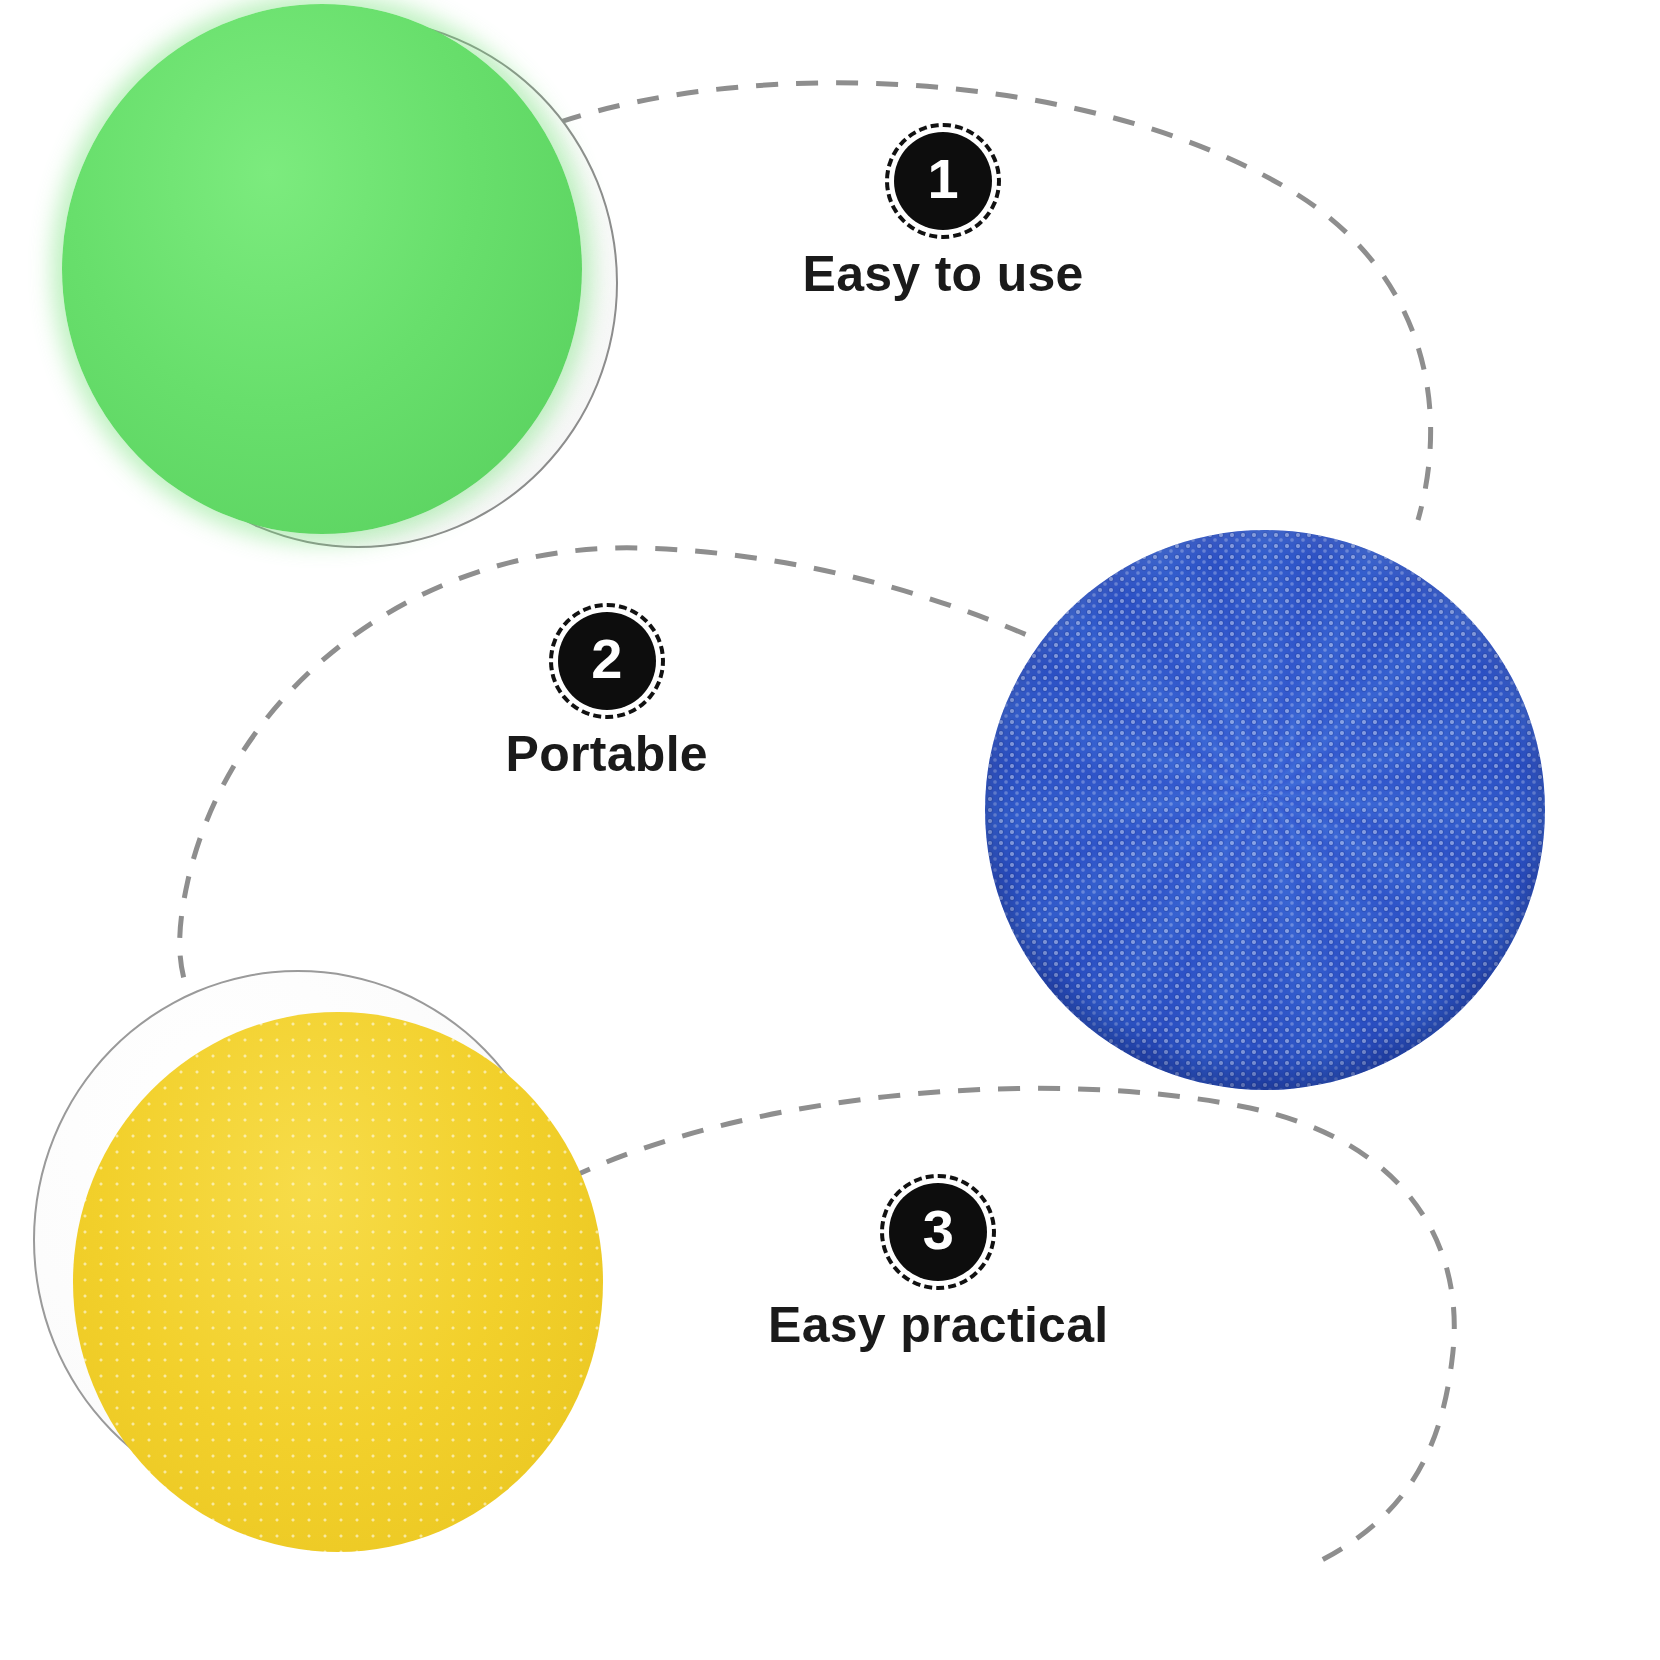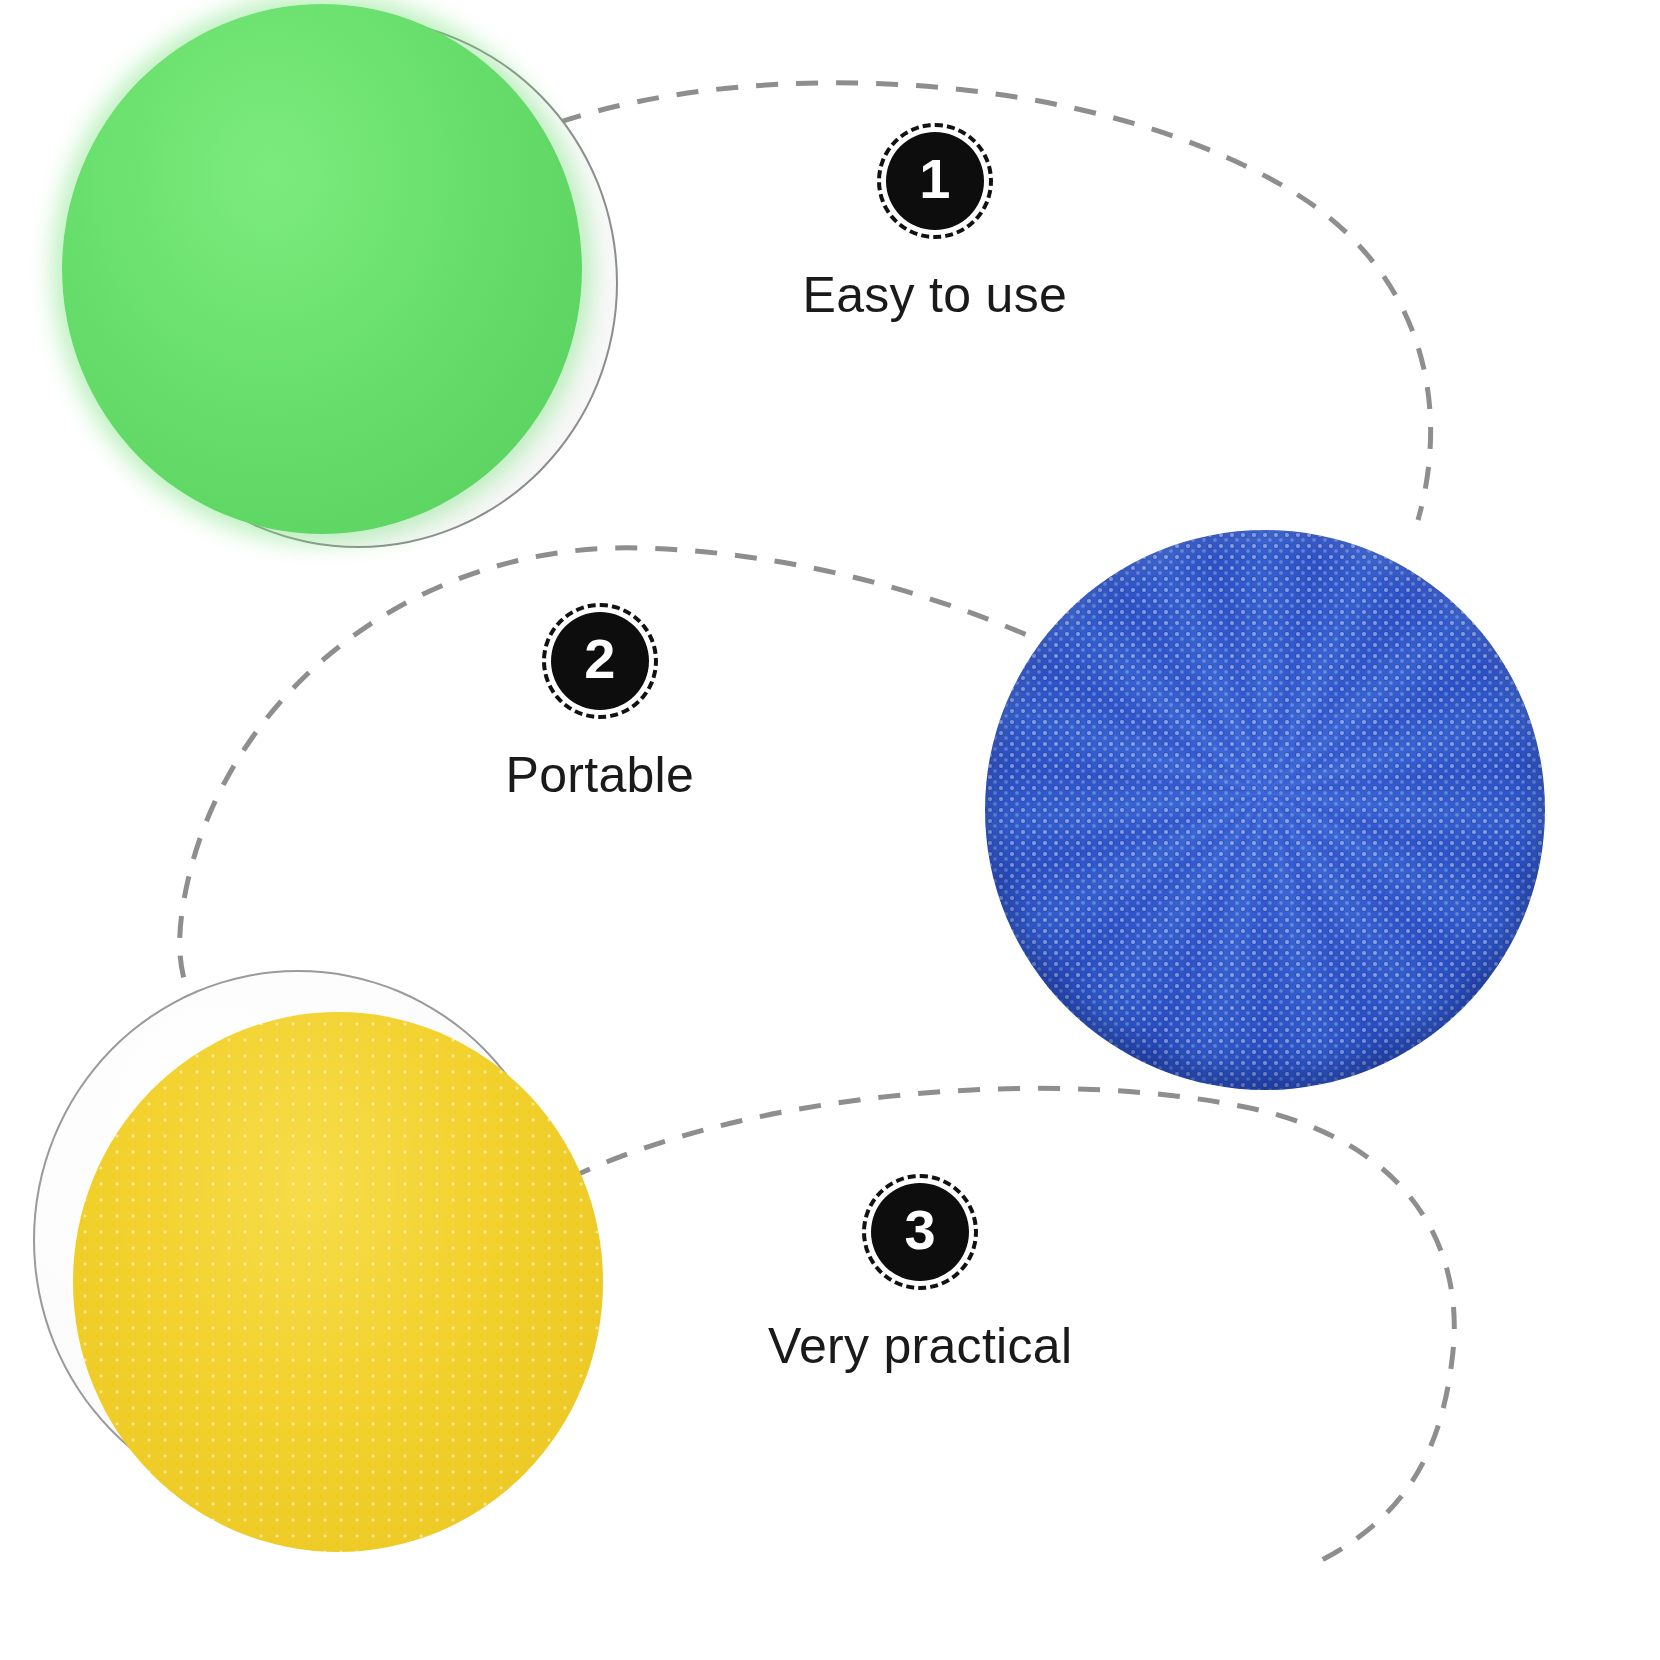--- a/index.html
+++ b/index.html
@@ -25,25 +25,26 @@
     box-sizing:border-box;
   }
   .badge .ring{
     position:absolute;left:-9px;top:-9px;
     width:116px;height:116px;border-radius:50%;
     border:4px dashed #111111;
     box-sizing:border-box;
   }
   .badge .num{position:relative;z-index:2;transform:translateY(-2px);}
   .flabel{
-    margin-top:36px;
+    margin-top:15px;
     font-size:50px;
     color:#1a1a1a;
     white-space:nowrap;
     letter-spacing:0.3px;
+    font-weight:bold;
   }
 
   
   .disc-wrap{position:absolute;}
 
   
   #disc-green{left:40px;top:0px;width:560px;height:570px;}
   #disc-green .backing{
     position:absolute;left:58px;top:18px;width:520px;height:530px;
     border-radius:50%;
@@ -169,16 +170,16 @@
       <span class="num">2</span>
     </div>
     <div class="flabel">Portable</div>
   </div>
 
   <div class="feature" id="feature-3" style="left: 920px; top: 1183px; margin-left: -152px;">
     <div class="badge">
       <span class="ring"></span>
       <span class="num">3</span>
     </div>
-    <div class="flabel">Very practical</div>
+    <div class="flabel">Easy practical</div>
   </div>
 
 </div>
 
 </body></html>

